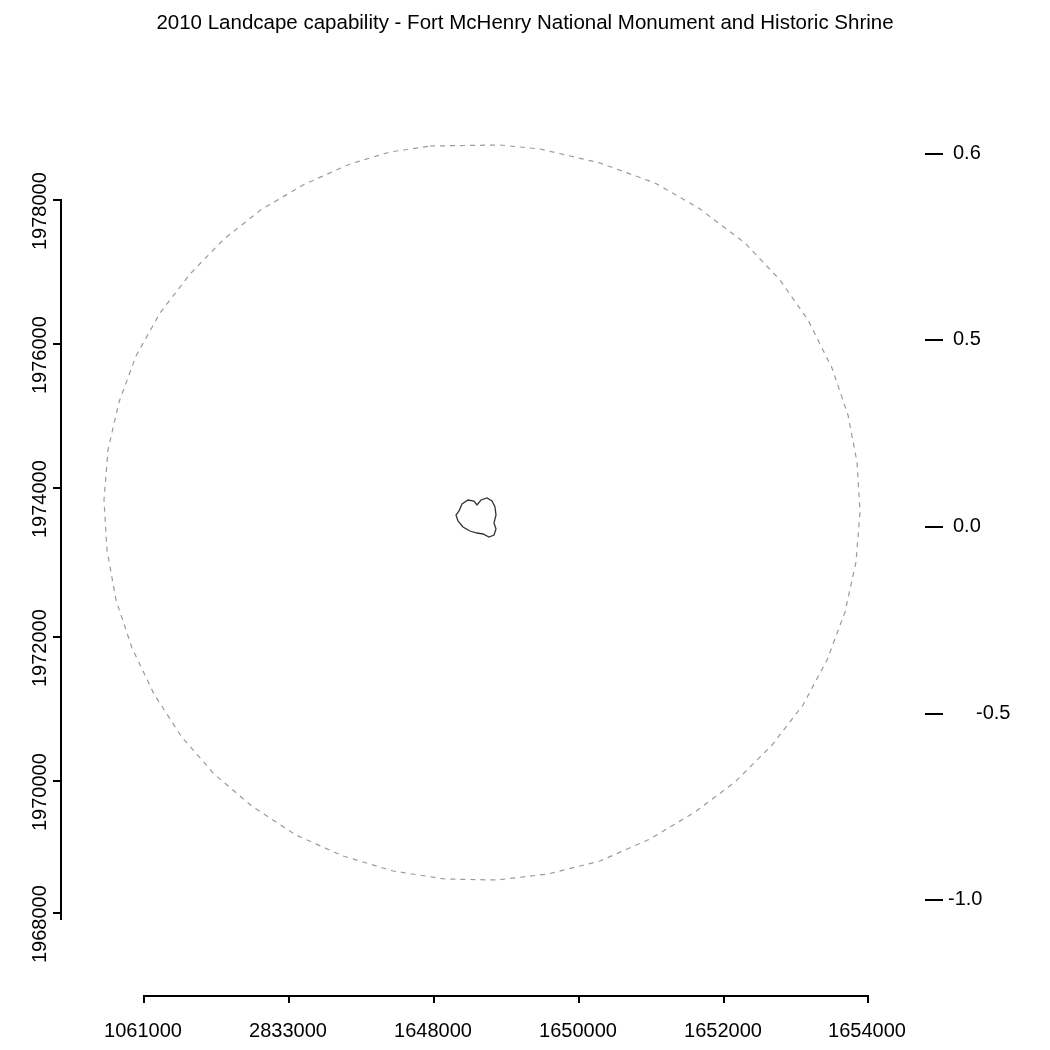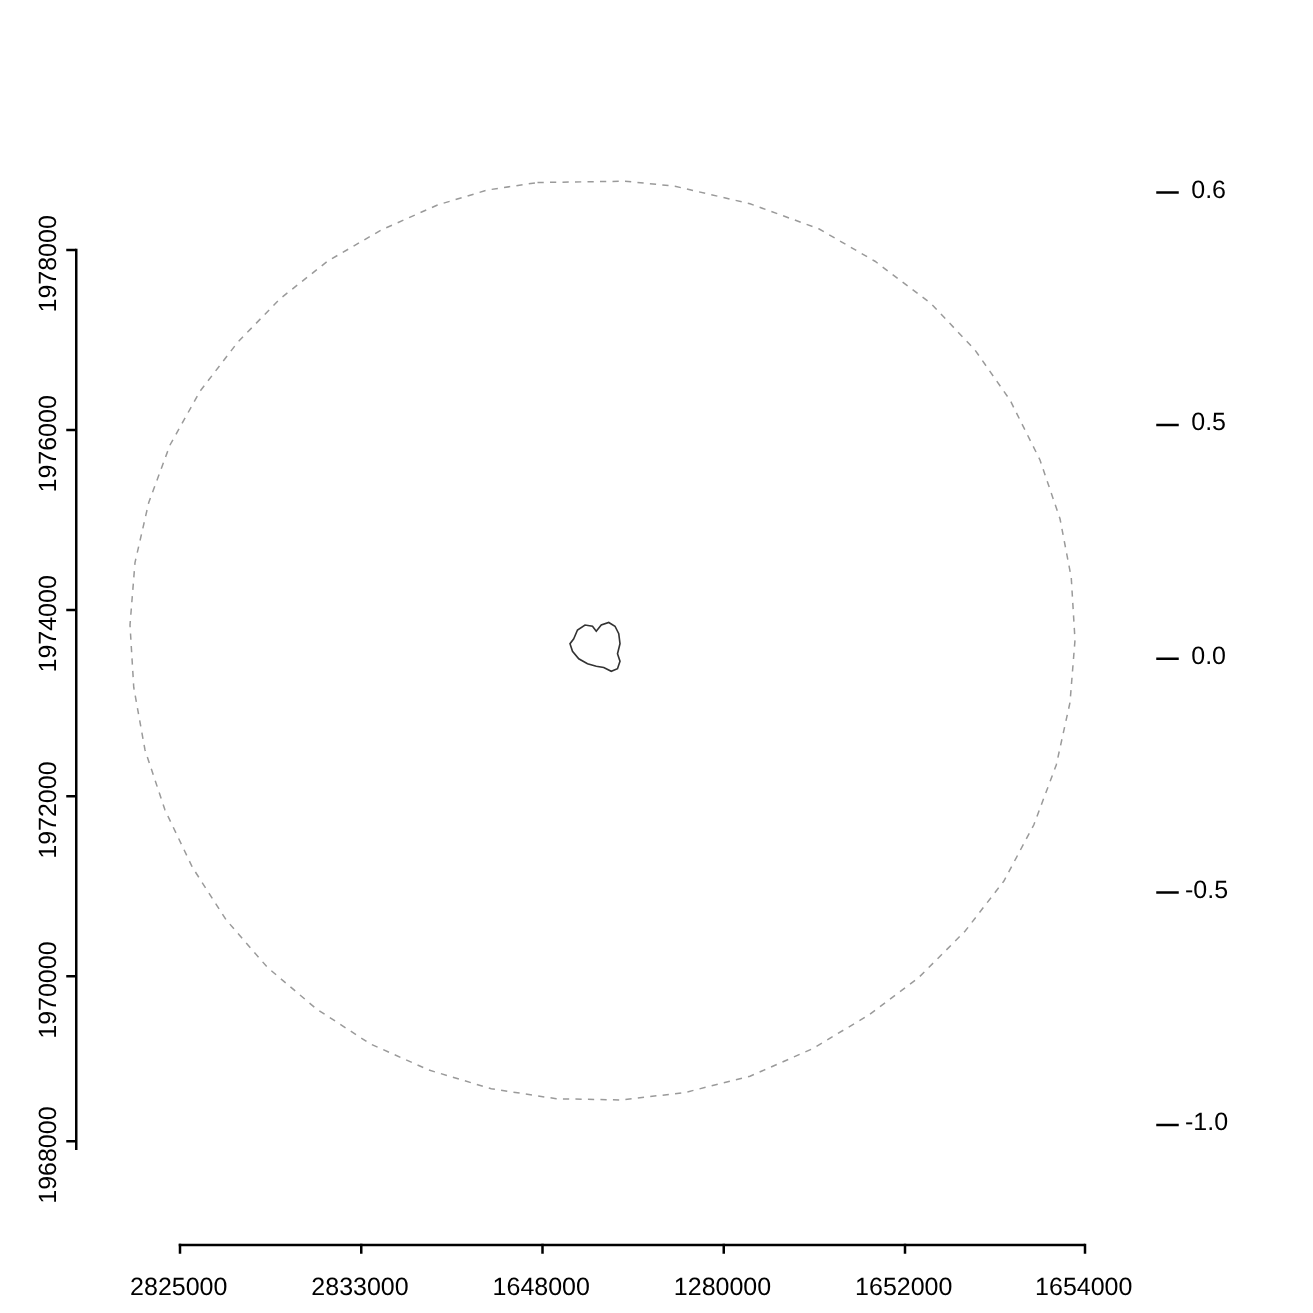--- a/index.html
+++ b/index.html
@@ -71,20 +71,21 @@
     height: 1050px;
     overflow: visible;
   }
 </style>
 </head>
 <body>
 
 <div id="plot-root">
 
   <div class="title-block">
+    <div class="title-line1">2010 Landcape capability - Fort McHenry National Monument and Historic Shrine</div>
   </div>
 
   <svg class="map-layer" viewBox="0 0 1050 1050">
     <g>
       <path d="M 430 146
                L 500 145 L 540 149 L 600 163 L 655 183 L 700 209
                L 745 243 L 780 280 L 808 320 L 832 368 L 848 415
                L 857 462 L 860 512 L 856 562 L 845 612 L 827 660
                L 803 705 L 772 745 L 735 782 L 695 812 L 650 839
                L 600 861 L 548 874 L 497 880 L 445 879 L 393 871
@@ -119,31 +120,31 @@
 
   <div class="tick" style="left:925px; top:153px; width:18px; height:1.5px;"></div>
   <div class="tick" style="left:925px; top:339px; width:18px; height:1.5px;"></div>
   <div class="tick" style="left:925px; top:526px; width:18px; height:1.5px;"></div>
   <div class="tick" style="left:925px; top:713px; width:18px; height:1.5px;"></div>
   <div class="tick" style="left:925px; top:899px; width:18px; height:1.5px;"></div>
 
   <div class="ticklabel right" style="left:953px; top:141px;">0.6</div>
   <div class="ticklabel right" style="left:953px; top:327px;text-align:right;">0.5</div>
   <div class="ticklabel right" style="left:953px; top:514px;">0.0</div>
-  <div class="ticklabel right" style="left:948px; top:701px;">-0.5</div>
+  <div class="ticklabel right" style="left:976px; top:701px;">-0.5</div>
   <div class="ticklabel right" style="left:948px; top:887px;">-1.0</div>
 
   <div class="axis-line" style="left:143px; top:995px; height:1.5px; width:725px;"></div>
   <div class="tick" style="left:143px; top:995px; width:1.5px; height:8px;"></div>
   <div class="tick" style="left:288px; top:995px; width:1.5px; height:8px;"></div>
   <div class="tick" style="left:433px; top:995px; width:1.5px; height:8px;"></div>
   <div class="tick" style="left:578px; top:995px; width:1.5px; height:8px;"></div>
   <div class="tick" style="left:723px; top:995px; width:1.5px; height:8px;"></div>
   <div class="tick" style="left:867px; top:995px; width:1.5px; height:8px;"></div>
 
-  <div class="ticklabel bottom" style="left:83px; top:1019px; width:120px;">2825000</div>
+  <div class="ticklabel bottom" style="left:83px; top:1019px; width:120px;">1061000</div>
   <div class="ticklabel bottom" style="left:228px; top:1019px; width:120px;">2833000</div>
   <div class="ticklabel bottom" style="left:373px; top:1019px; width:120px;">1648000</div>
-  <div class="ticklabel bottom" style="left:518px; top:1019px; width:120px;">1280000</div>
+  <div class="ticklabel bottom" style="left:518px; top:1019px; width:120px;">1650000</div>
   <div class="ticklabel bottom" style="left:663px; top:1019px; width:120px;">1652000</div>
   <div class="ticklabel bottom" style="left:807px; top:1019px; width:120px;">1654000</div>
 
 </div>
 
 </body></html>

